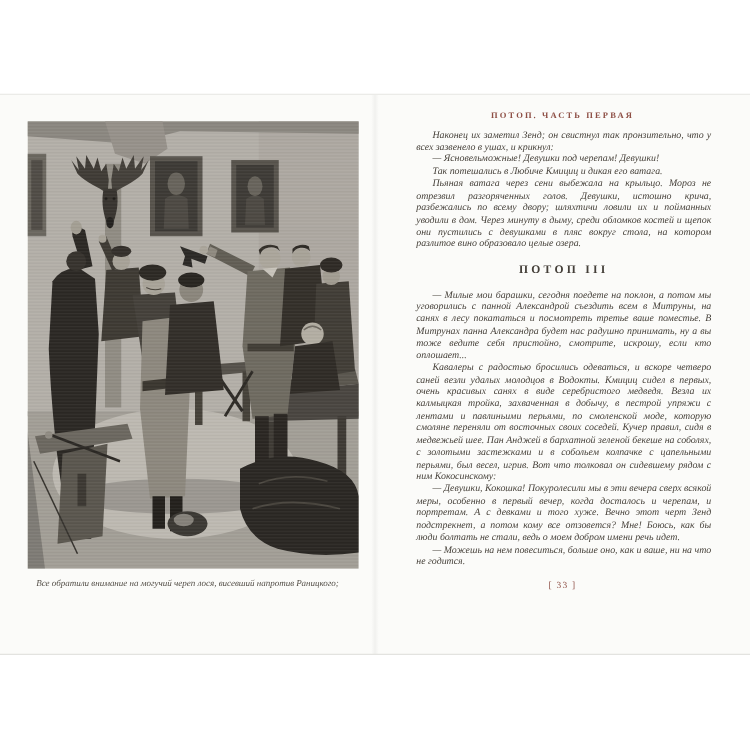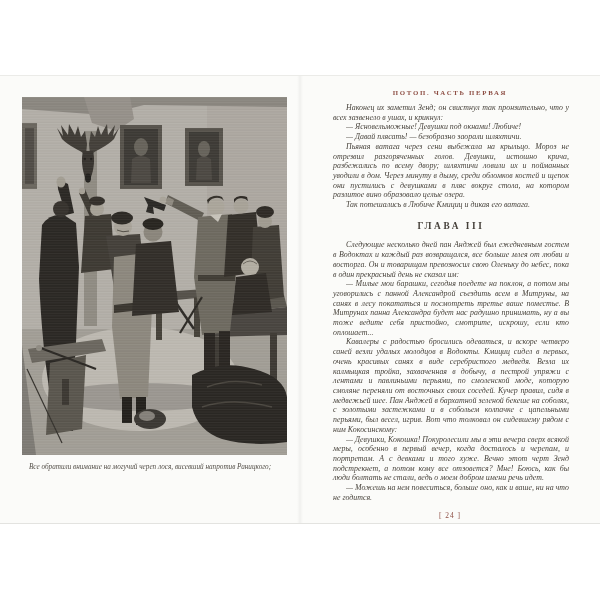--- a/index.html
+++ b/index.html
@@ -175,27 +175,25 @@
       </div>
       <div class="caption">
         <span>Все обратили внимание на могучий череп лося, висевший напротив Раницкого;</span>
       </div>
     </div>
 
     <div class="page right">
       <div class="running-header">ПОТОП. ЧАСТЬ ПЕРВАЯ</div>
       <div class="textblock">
         <p>Наконец их заметил Зенд; он свистнул так пронзительно, что у всех зазвенело в ушах, и крикнул:</p>
-        <p>— Ясновельможные! Девушки под окнами! Любиче!</p>
-        <p>— Давай плясать! — безобразно заорали шляхтичи.</p>
+        <p>— Ясновельможные! Девушки под черепам! Девушки!</p>
+        <p>Так потешались в Любиче Кмициц и дикая его ватага.</p>
         <p>Пьяная ватага через сени выбежала на крыльцо. Мороз не отрезвил разгоряченных голов. Девушки, истошно крича, разбежались по всему двору; шляхтичи ловили их и пойманных уводили в дом. Через минуту в дыму, среди обломков костей и щепок они пустились с девушками в пляс вокруг стола, на котором разлитое вино образовало целые озера.</p>
-        <p>Так потешались в Любиче Кмициц и дикая его ватага.</p>
-        <h3 class="chapter">ГЛАВА III</h3>
-        <p>Следующие несколько дней пан Анджей был ежедневным гостем в Водоктах и каждый раз возвращался, все больше млея от любви и восторга. Он и товарищам превозносил свою Оленьку до небес, пока в один прекрасный день не сказал им:</p>
+        <h3 class="chapter">ПОТОП III</h3>
         <p>— Милые мои барашки, сегодня поедете на поклон, а потом мы уговорились с панной Александрой съездить всем в Митруны, на санях в лесу покататься и посмотреть третье ваше поместье. В Митрунах панна Александра будет нас радушно принимать, ну а вы тоже ведите себя пристойно, смотрите, искрошу, если кто оплошает...</p>
         <p>Кавалеры с радостью бросились одеваться, и вскоре четверо саней везли удалых молодцов в Водокты. Кмициц сидел в первых, очень красивых санях в виде серебристого медведя. Везла их калмыцкая тройка, захваченная в добычу, в пестрой упряжи с лентами и павлиньими перьями, по смоленской моде, которую смоляне переняли от восточных своих соседей. Кучер правил, сидя в медвежьей шее. Пан Анджей в бархатной зеленой бекеше на соболях, с золотыми застежками и в собольем колпачке с цапельными перьями, был весел, игрив. Вот что толковал он сидевшему рядом с ним Кокосинскому:</p>
         <p>— Девушки, Кокошка! Покуролесили мы в эти вечера сверх всякой меры, особенно в первый вечер, когда досталось и черепам, и портретам. А с девками и того хуже. Вечно этот черт Зенд подстрекнет, а потом кому все отзовется? Мне! Боюсь, как бы люди болтать не стали, ведь о моем добром имени речь идет.</p>
         <p>— Можешь на нем повеситься, больше оно, как и ваше, ни на что не годится.</p>
       </div>
-      <div class="folio">[ 24 ]</div>
+      <div class="folio">[ 33 ]</div>
     </div>
   </div>
 </div>
 
 </body></html>

